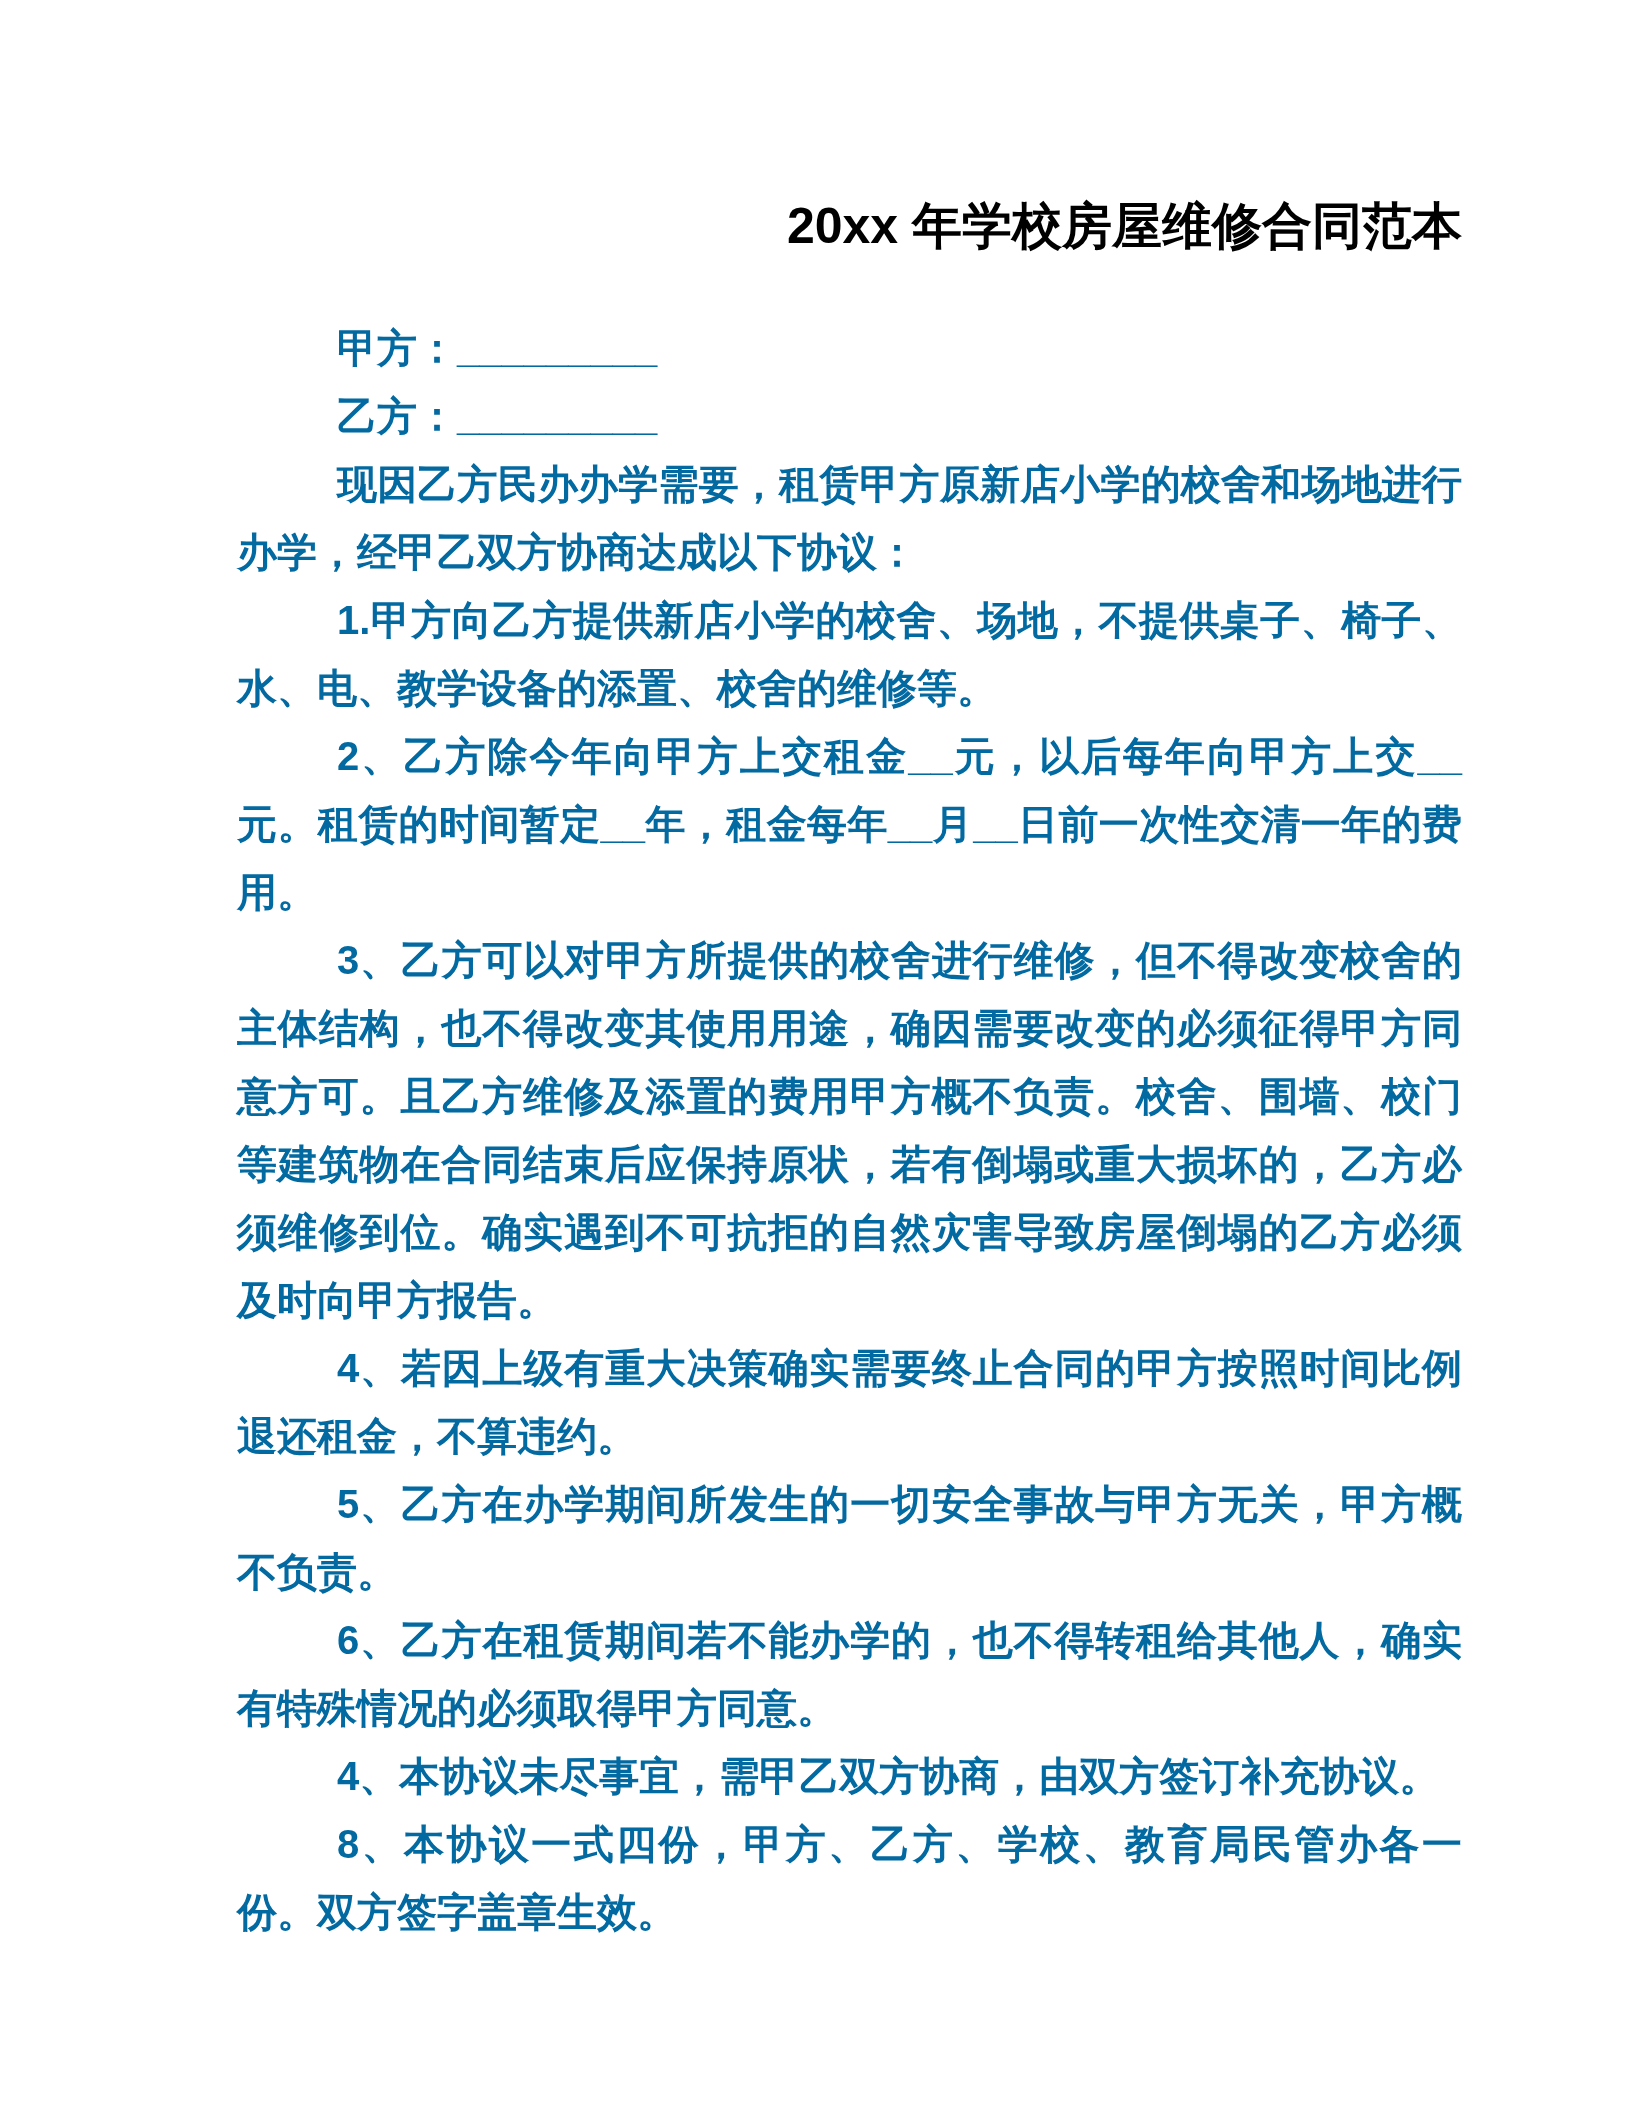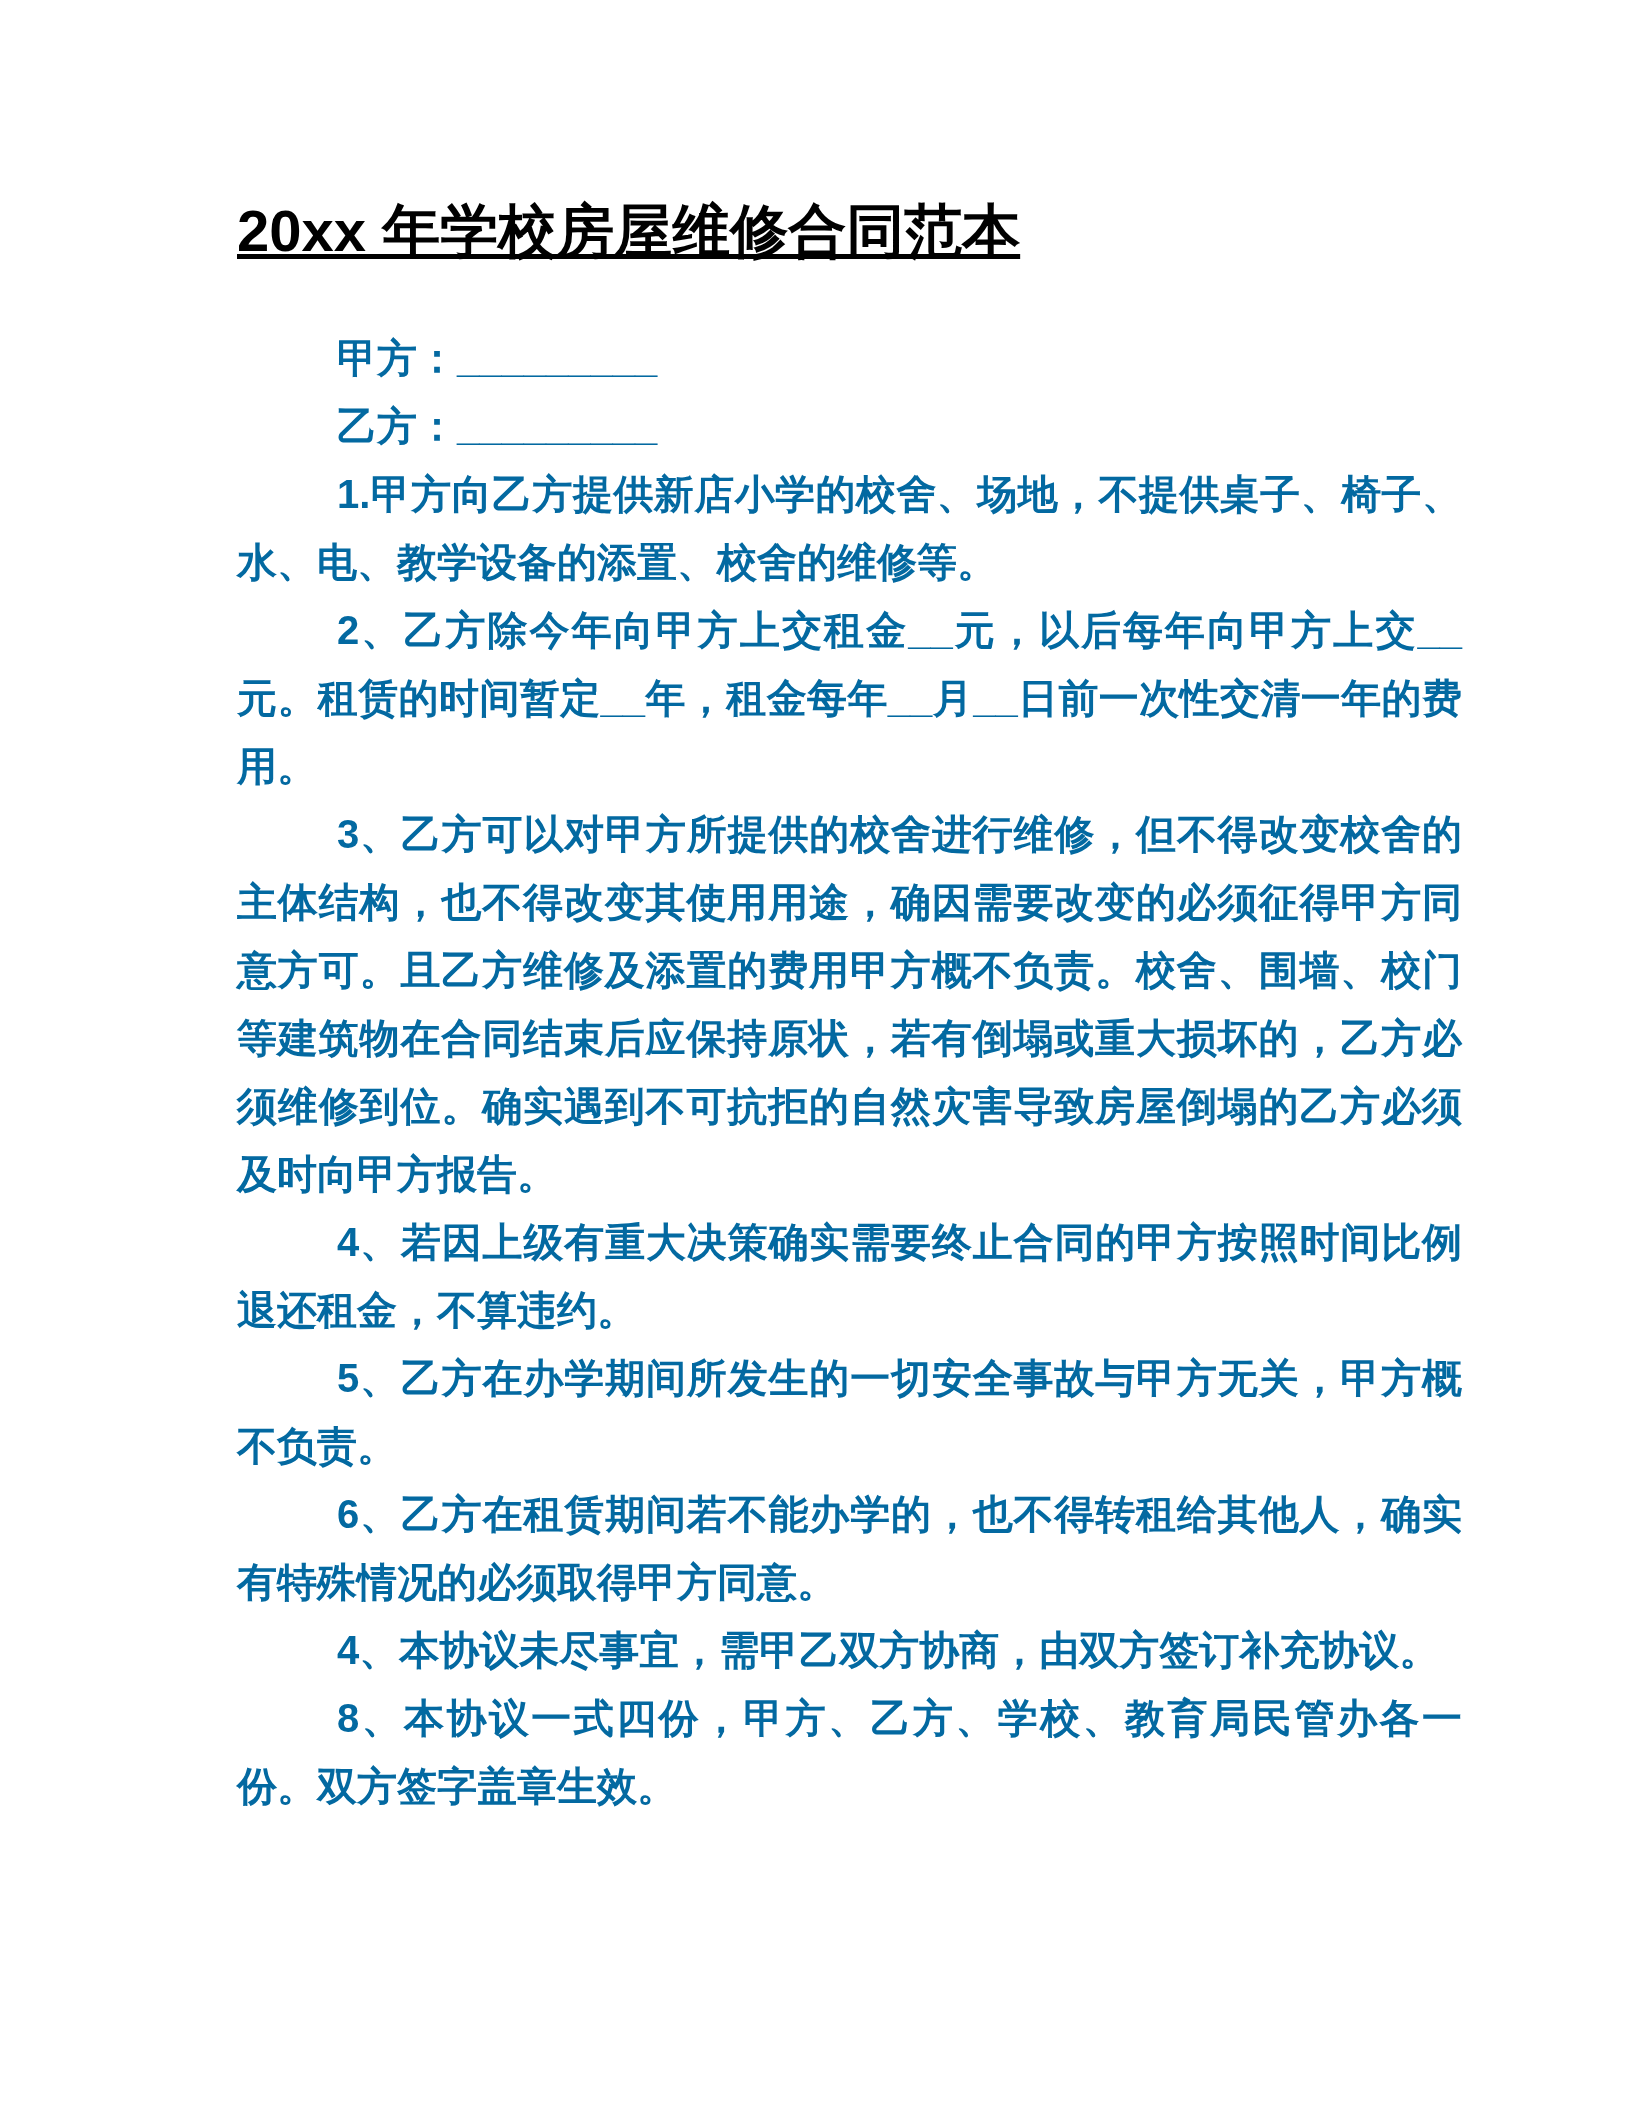--- a/index.html
+++ b/index.html
@@ -17,27 +17,26 @@
     .page {
       box-sizing: border-box;
       width: 1632px;
       height: 2112px;
       padding: 195px 170px 0 237px;
       background: #ffffff;
     }
     .doc-title {
       width: 1225px;
       margin: 0 0 56px 0;
-      font-size: 58px;
+      font-size: 50px;
       font-weight: 700;
       line-height: 1.25;
-      text-align: left;
+      text-align: right;
       color: #000000;
       white-space: nowrap;
-      text-decoration: underline;
     }
     .doc-body {
       width: 1225px;
     }
     .para {
       margin: 0;
       font-size: 40px;
       font-weight: 700;
       line-height: 68px;
       text-indent: 100px;
@@ -56,20 +55,21 @@
 <div class="page">
 
   <h1 class="doc-title">20xx 年学校房屋维修合同范本</h1>
 
   <div class="doc-body">
 
     <p class="para party-line">甲方：_________</p>
 
     <p class="para party-line">乙方：_________</p>
 
+    <p class="para">现因乙方民办办学需要，租赁甲方原新店小学的校舍和场地进行办学，经甲乙双方协商达成以下协议：</p>
 
     <p class="para">1.甲方向乙方提供新店小学的校舍、场地，不提供桌子、椅子、水、电、教学设备的添置、校舍的维修等。</p>
 
     <p class="para">2、乙方除今年向甲方上交租金__元，以后每年向甲方上交__元。租赁的时间暂定__年，租金每年__月__日前一次性交清一年的费用。</p>
 
     <p class="para">3、乙方可以对甲方所提供的校舍进行维修，但不得改变校舍的主体结构，也不得改变其使用用途，确因需要改变的必须征得甲方同意方可。且乙方维修及添置的费用甲方概不负责。校舍、围墙、校门等建筑物在合同结束后应保持原状，若有倒塌或重大损坏的，乙方必须维修到位。确实遇到不可抗拒的自然灾害导致房屋倒塌的乙方必须及时向甲方报告。</p>
 
     <p class="para">4、若因上级有重大决策确实需要终止合同的甲方按照时间比例退还租金，不算违约。</p>
 
     <p class="para">5、乙方在办学期间所发生的一切安全事故与甲方无关，甲方概不负责。</p>

